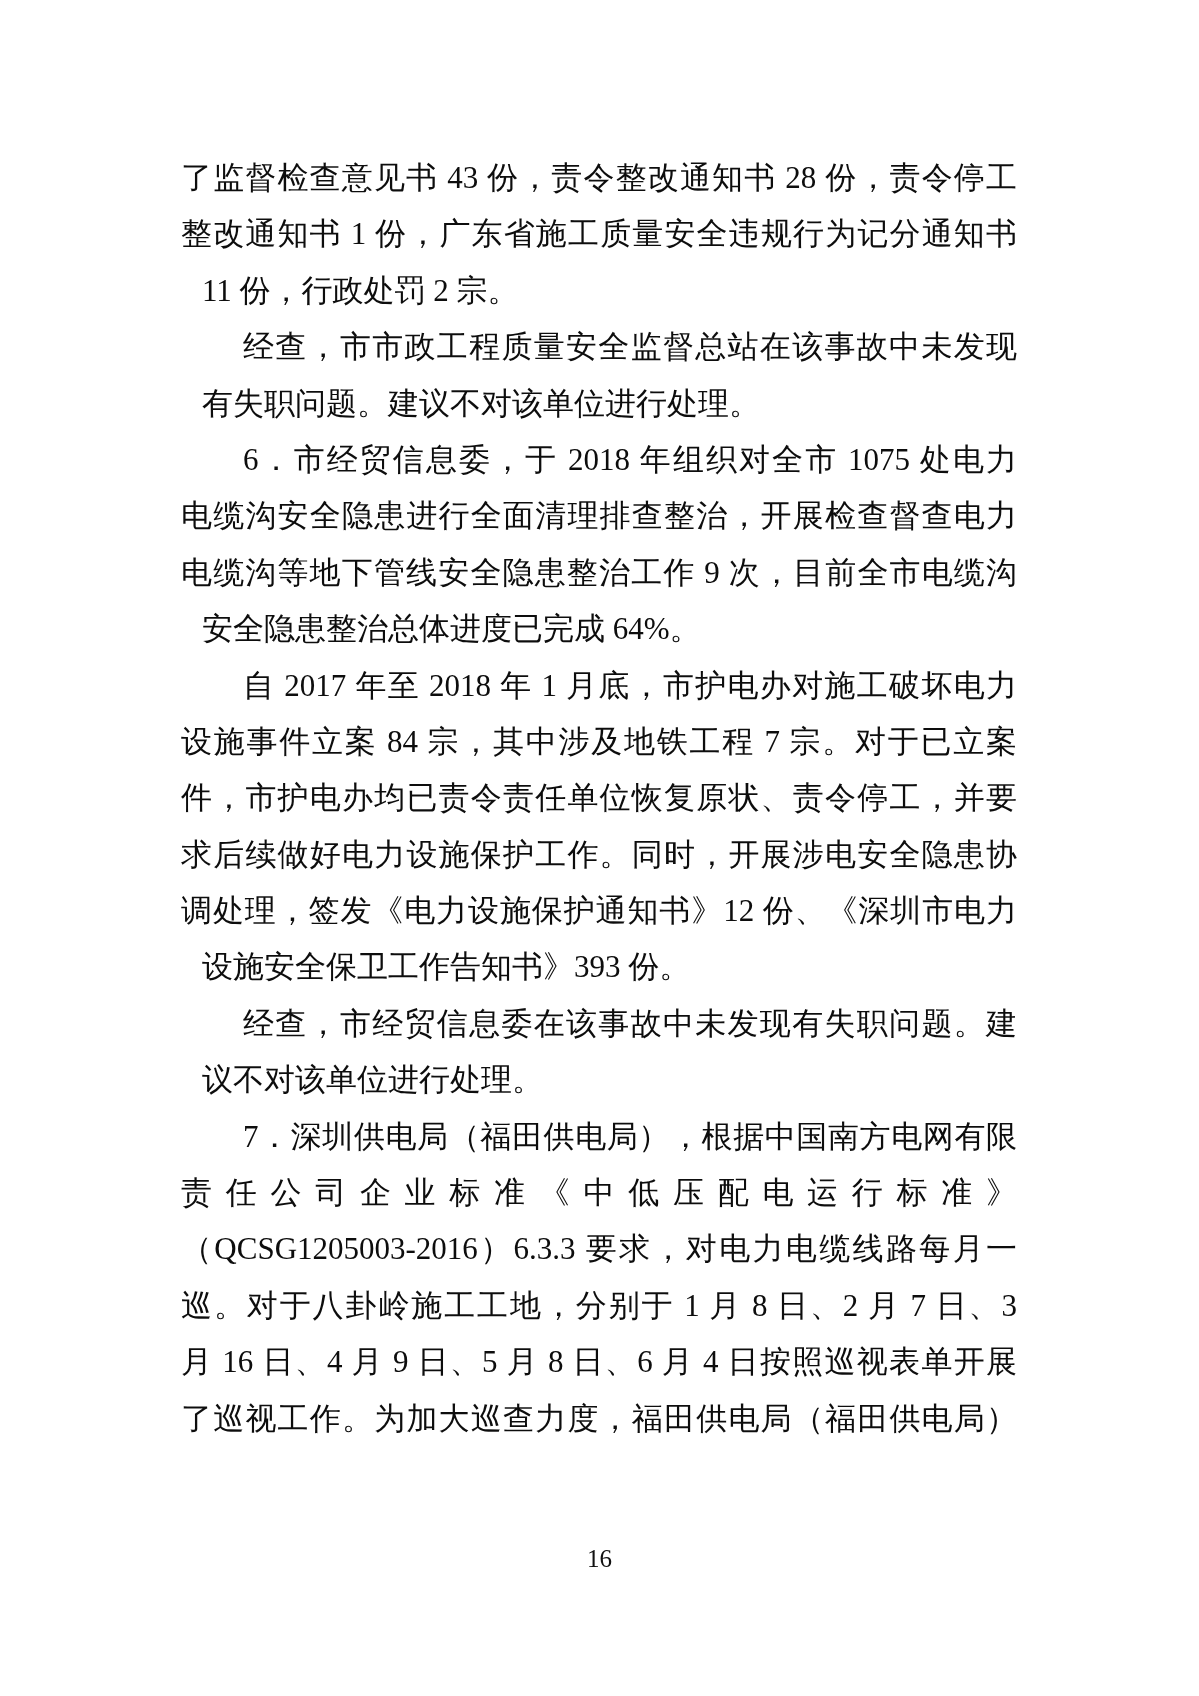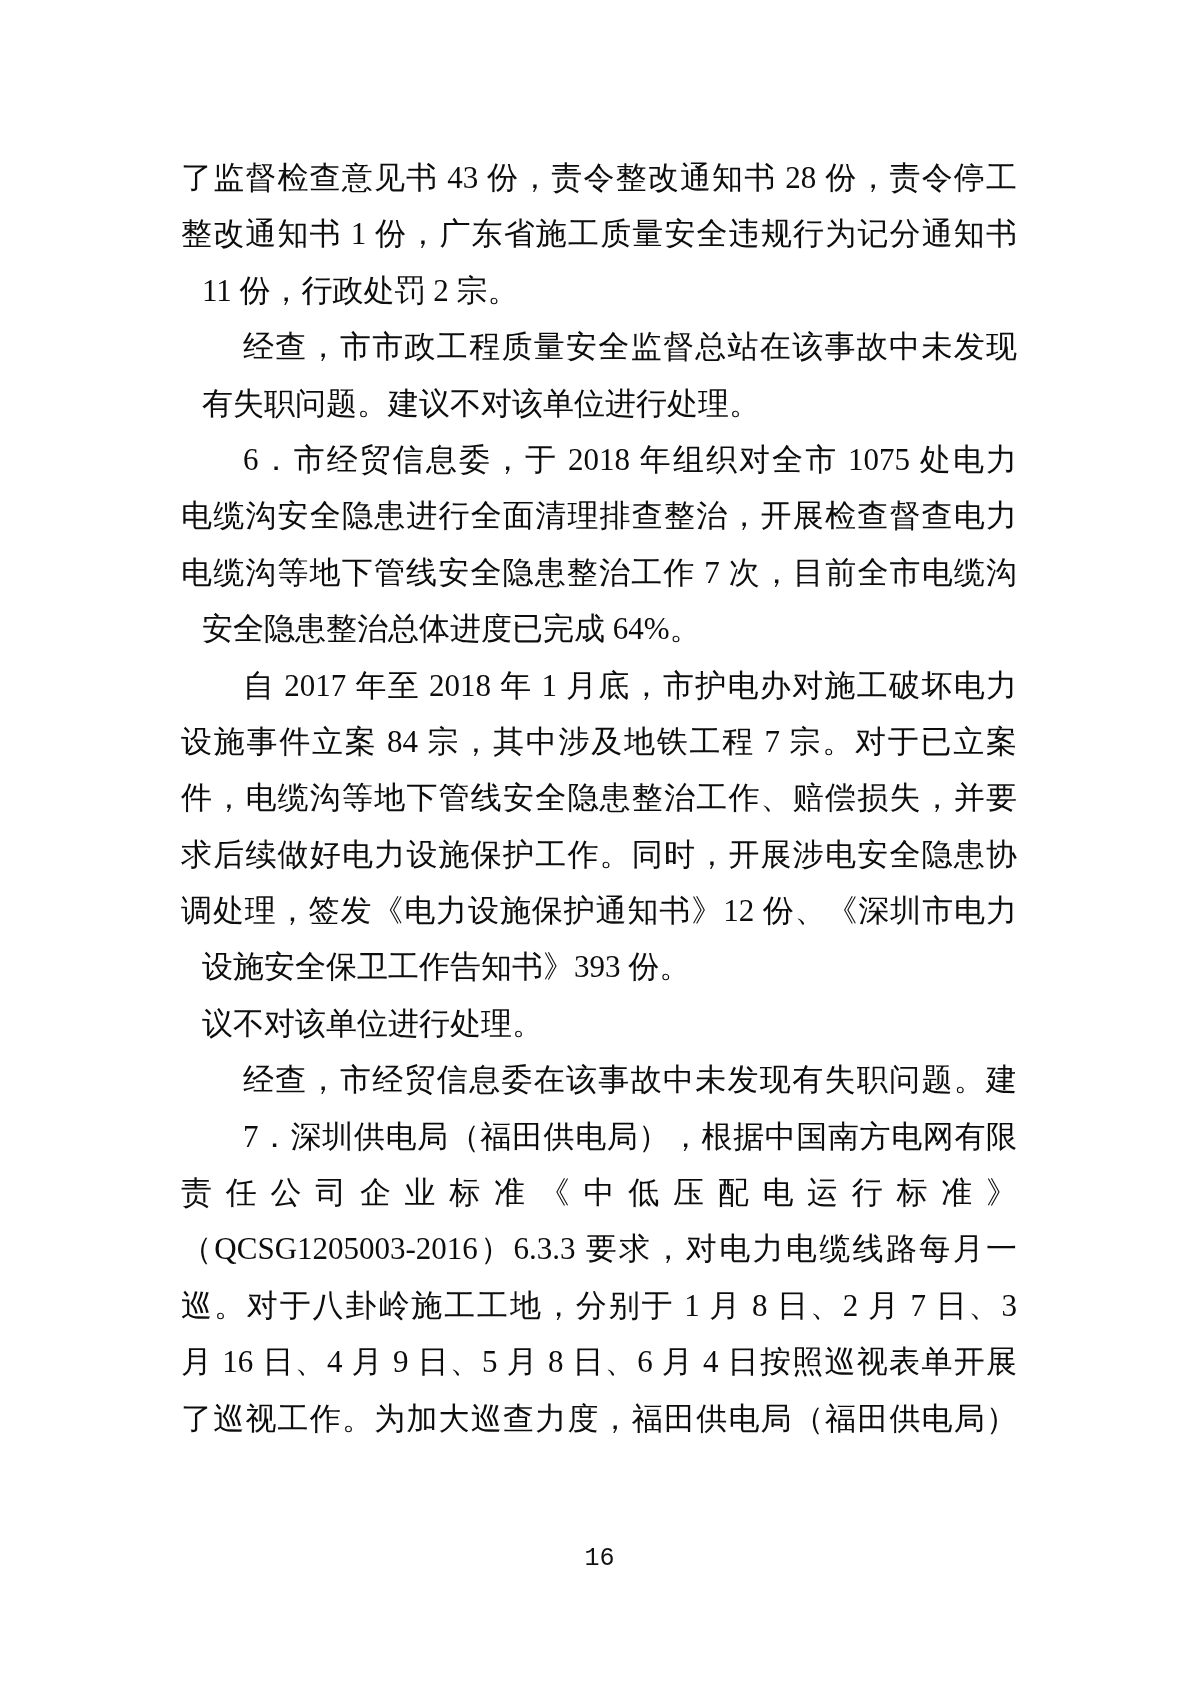--- a/index.html
+++ b/index.html
@@ -37,48 +37,48 @@
   .line.end {
     text-align-last: left;
     margin-left: 21px;
   }
   .page-number {
     position: absolute;
     top: 1543px;
     left: 0;
     width: 100%;
     text-align: center;
-    font-family: Liberation Mono, monospace;
+    font-family: Liberation Serif, serif;
     font-size: 25px;
     line-height: 32px;
     color: #111111;
   }
 </style>
 </head>
 <body>
 
 <div class="page">
   <div class="doc-body">
       <div class="line">了监督检查意见书 43 份，责令整改通知书 28 份，责令停工</div>
       <div class="line">整改通知书 1 份，广东省施工质量安全违规行为记分通知书</div>
       <div class="line end">11 份，行政处罚 2 宗。</div>
       <div class="line indent">经查，市市政工程质量安全监督总站在该事故中未发现</div>
       <div class="line end">有失职问题。建议不对该单位进行处理。</div>
       <div class="line indent">6．市经贸信息委，于 2018 年组织对全市 1075 处电力</div>
       <div class="line">电缆沟安全隐患进行全面清理排查整治，开展检查督查电力</div>
-      <div class="line">电缆沟等地下管线安全隐患整治工作 7 次，目前全市电缆沟</div>
+      <div class="line">电缆沟等地下管线安全隐患整治工作 9 次，目前全市电缆沟</div>
       <div class="line end">安全隐患整治总体进度已完成 64%。</div>
       <div class="line indent">自 2017 年至 2018 年 1 月底，市护电办对施工破坏电力</div>
       <div class="line">设施事件立案 84 宗，其中涉及地铁工程 7 宗。对于已立案</div>
-      <div class="line">件，电缆沟等地下管线安全隐患整治工作、赔偿损失，并要</div>
+      <div class="line">件，市护电办均已责令责任单位恢复原状、责令停工，并要</div>
       <div class="line">求后续做好电力设施保护工作。同时，开展涉电安全隐患协</div>
       <div class="line">调处理，签发《电力设施保护通知书》12 份、《深圳市电力</div>
       <div class="line end">设施安全保卫工作告知书》393 份。</div>
+      <div class="line indent">经查，市经贸信息委在该事故中未发现有失职问题。建</div>
       <div class="line end">议不对该单位进行处理。</div>
-      <div class="line indent">经查，市经贸信息委在该事故中未发现有失职问题。建</div>
       <div class="line indent">7．深圳供电局（福田供电局），根据中国南方电网有限</div>
       <div class="line">责任公司企业标准《中低压配电运行标准》</div>
       <div class="line">（QCSG1205003-2016）6.3.3 要求，对电力电缆线路每月一</div>
       <div class="line">巡。对于八卦岭施工工地，分别于 1 月 8 日、2 月 7 日、3</div>
       <div class="line">月 16 日、4 月 9 日、5 月 8 日、6 月 4 日按照巡视表单开展</div>
       <div class="line">了巡视工作。为加大巡查力度，福田供电局（福田供电局）</div>
     </div>
   <div class="page-number">16</div>
 </div>
 

